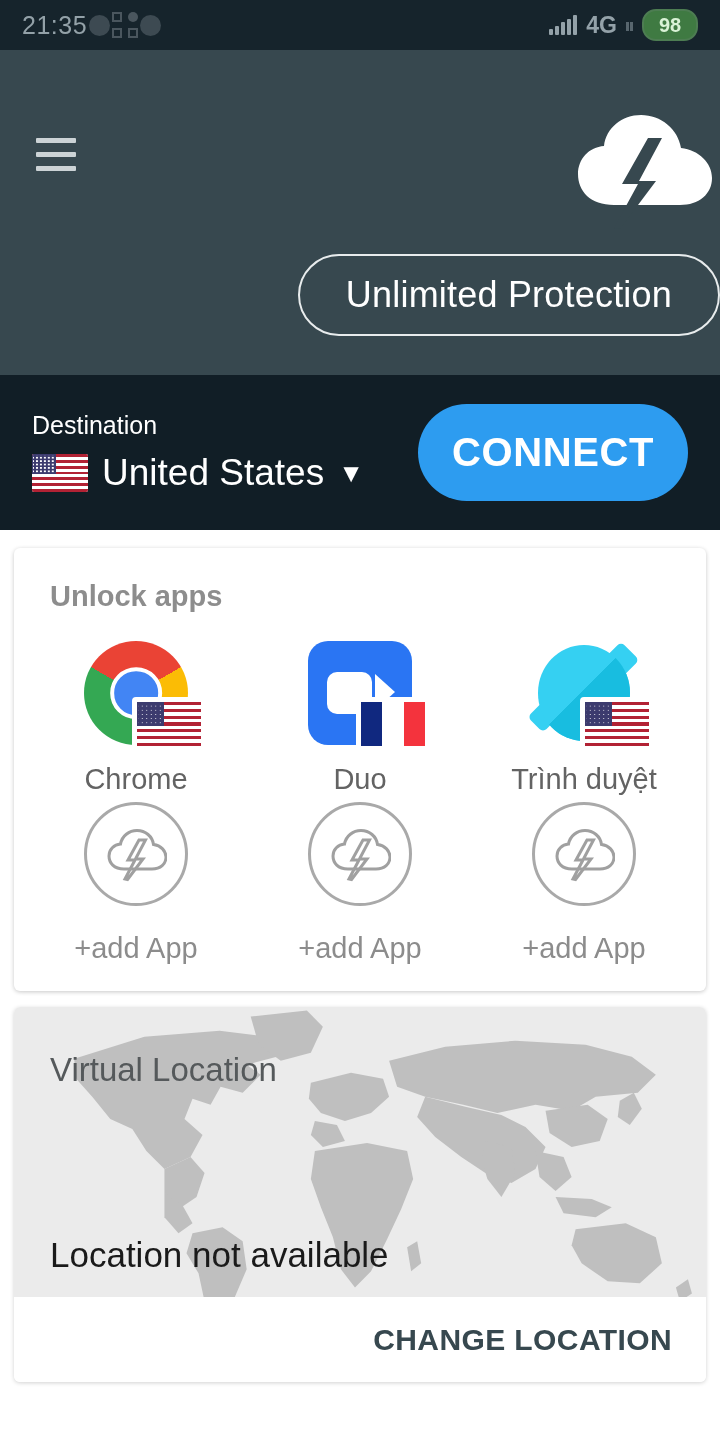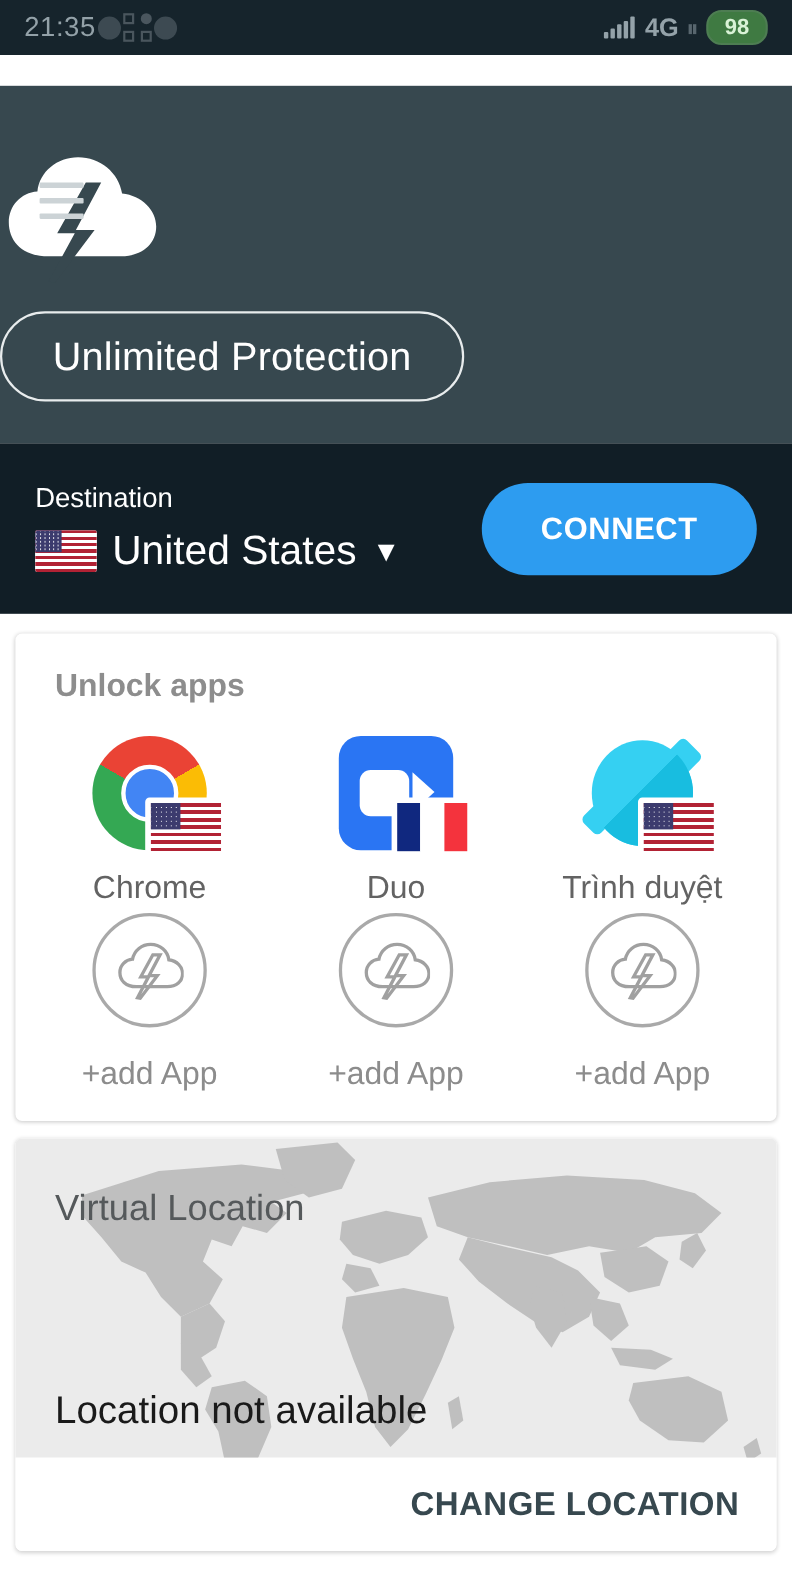--- a/index.html
+++ b/index.html
@@ -42,21 +42,21 @@
     min-width: 56px; height: 32px; border: 2px solid #4d7d52; border-radius: 14px;
     background: #3f7a42; color: #d9f2d6; font-size: 20px; font-weight: bold;
     display:flex; align-items:center; justify-content:center; padding: 0 9px;
   }
 
   
   .header {
     height: 325px; width: 100%;
     background: #37484f;
     position: relative;
-    display: flex; flex-direction: column; align-items: flex-start; margin-top: 28px;
+    display: flex; flex-direction: column; align-items: flex-end;
   }
   .hamburger {
     position: absolute; left: 36px; top: 88px;
     width: 40px; display: flex; flex-direction: column; gap: 9px;
     cursor: pointer;
   }
   .hamburger span { height: 5px; background: #ccd3d6; border-radius: 1px; display:block; }
   .logo { margin-top: 55px; }
   .badge-btn {
     margin-top: 20px;
@@ -73,21 +73,21 @@
     position: relative;
   }
   .dest-left { display: flex; flex-direction: column; gap: 12px; }
   .dest-label { color: #ffffff; font-size: 25px; }
   .dest-row { display: flex; align-items: center; gap: 14px; }
   .dest-country { color: #ffffff; font-size: 37px; }
   .caret { color: #ffffff; font-size: 26px; line-height: 1; }
   .connect-btn {
     margin-left: auto;
     background: #2d9cf0; color: #ffffff;
-    font-size: 28px; font-weight: bold; letter-spacing: .6px;
+    font-size: 40px; font-weight: bold; letter-spacing: .6px;
     border-radius: 52px; border: none;
     padding: 26px 34px; min-width: 250px; text-align: center;
     font-family: "Liberation Sans", sans-serif;
     cursor: pointer;
   }
 
   
   .flag { display: inline-block; position: relative; overflow: hidden; background:#fff; }
   .flag-us { border-radius: 2px; }
   .flag-us .stripes { position:absolute; inset:0;

